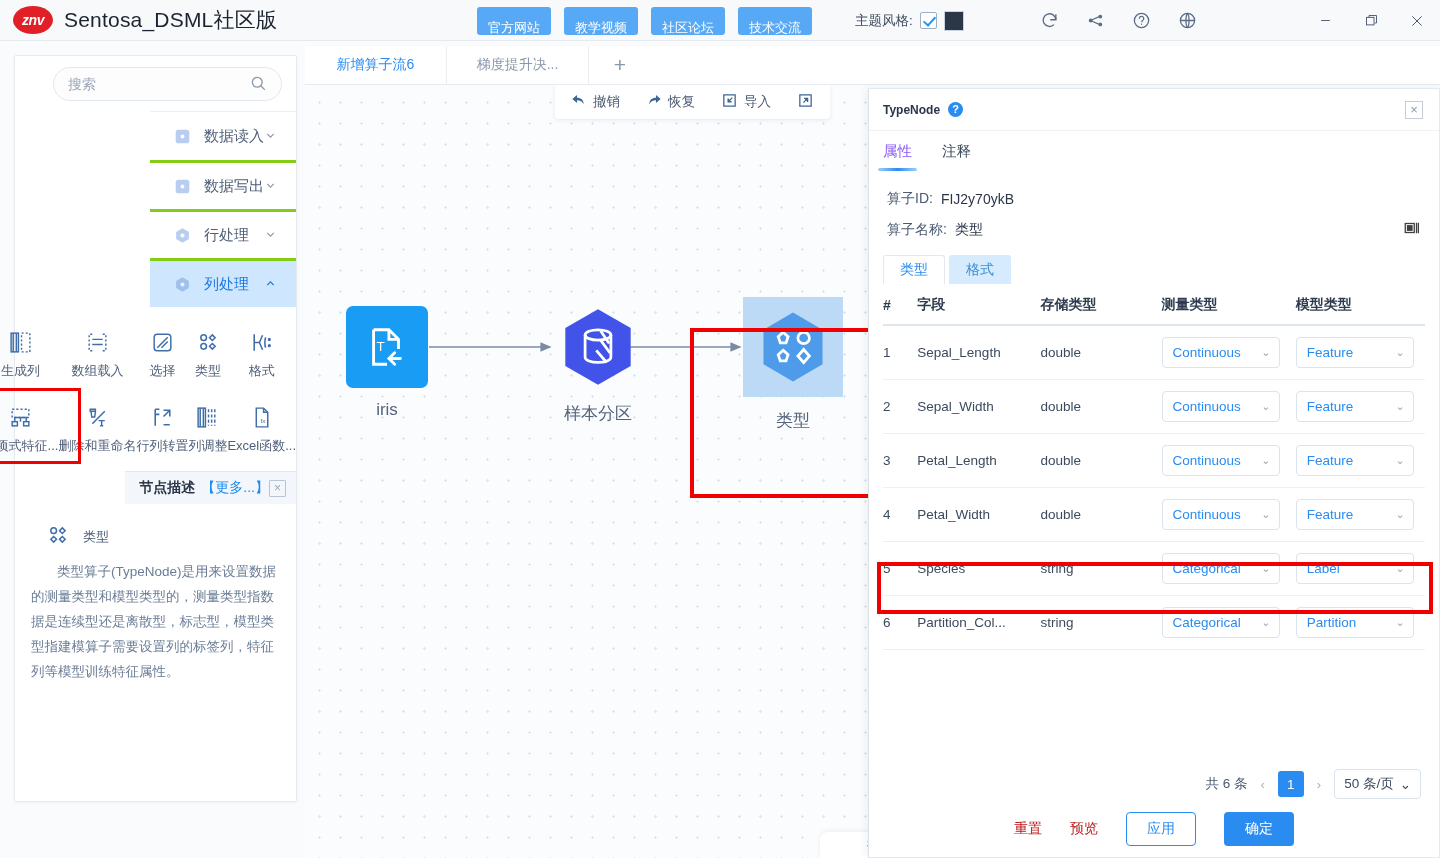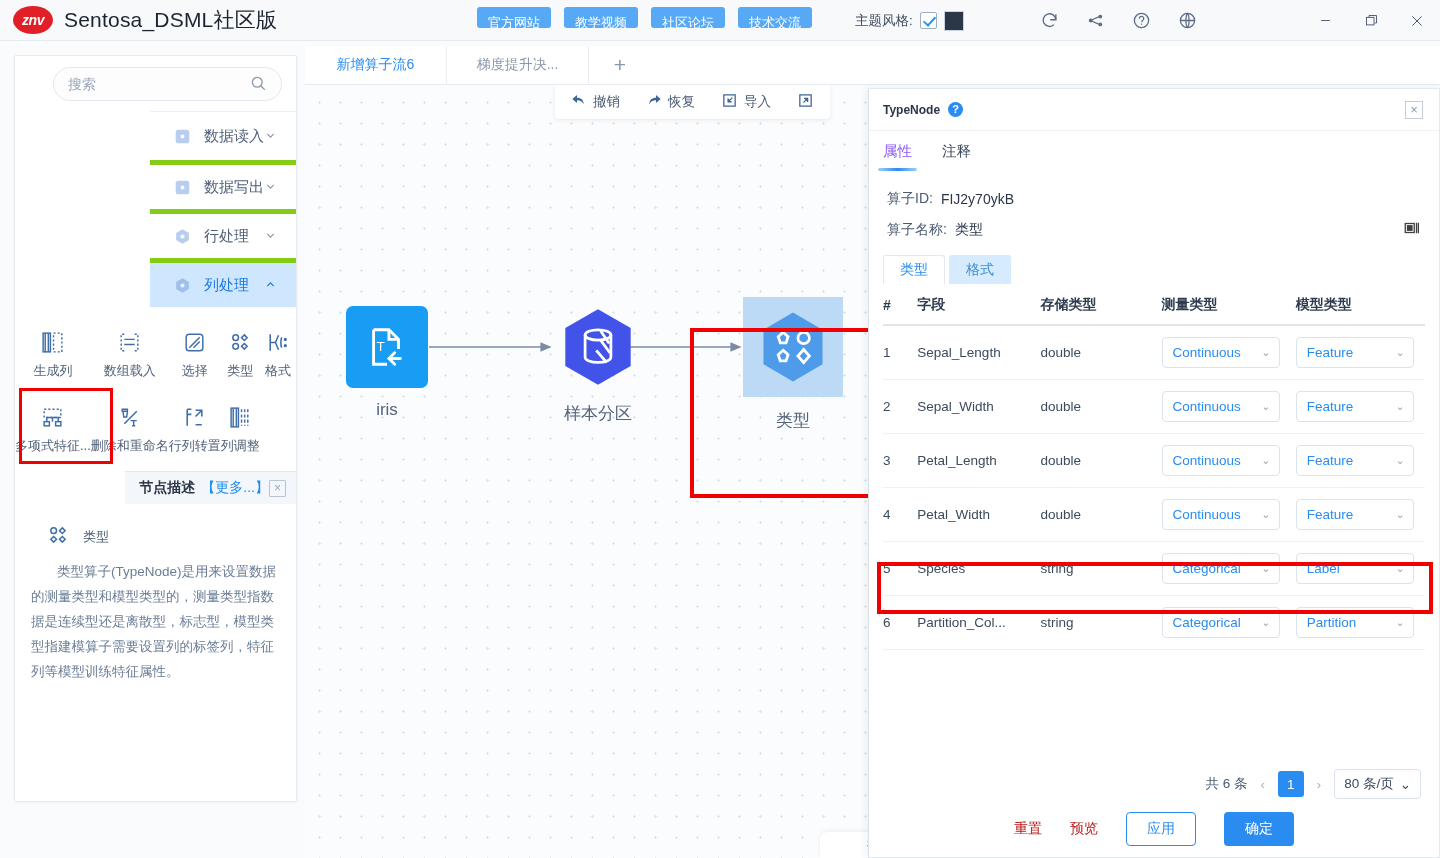--- a/index.html
+++ b/index.html
@@ -26,22 +26,22 @@
     color: #fff; font-size: 14px; font-weight: bold; font-style: italic;
     letter-spacing: -0.5px;
   }
   .app-title {
     margin-left: 11px; font-size: 21px; color: #1b2430; font-weight: 500;
     letter-spacing: 0.2px;
   }
   .tb-btns { position: absolute; left: 477px; top: 7px; display: flex; gap: 13px; }
   .tb-btn {
     background: #57a9f5; color: #fff; border: none; border-radius: 3px;
-    height: 21px; padding: 3px 11px; font-size: 13px; cursor: pointer;
-    font-family: Liberation Serif, serif; line-height: 26px;
+    height: 28px; padding: 9px 11px; font-size: 13px; cursor: pointer;
+    font-family: Liberation Mono, monospace; line-height: 26px;
   }
   .theme-wrap {
     position: absolute; left: 855px; top: 0; height: 41px;
     display: flex; align-items: center; gap: 7px;
   }
   .theme-label { font-size: 13.5px; color: #3d4a5c; }
   .theme-check {
     width: 17px; height: 17px; border: 1px solid #9fb0c4; background: #fff;
     border-radius: 2px; position: relative; cursor: pointer;
   }
@@ -82,21 +82,21 @@
     padding: 0 14px; position: relative;
   }
   .search-box input {
     border: none; outline: none; background: transparent; flex: 1;
     font-size: 14px; color: #3d4a5c; font-family: inherit;
   }
   .search-box input::placeholder { color: #9aa7b8; }
   .cat-list { flex: 0 0 auto; font-family: Liberation Serif, serif; }
   .cat-row {
     height: 49px; display: flex; align-items: center; padding: 0 19px 0 24px;
-    cursor: pointer; border-top: 5px solid #84cc16;
+    cursor: pointer; border-top: 3px solid #84cc16;
   }
   .cat-row:first-child { border-top: 1px solid #eceff4; }
   .cat-row.active { background: #cfe6ff; }
   .cat-ic { width: 17px; height: 17px; margin-right: 13px; flex: 0 0 auto; }
   .cat-label { flex: 1; font-size: 15px; color: #51607a; }
   .cat-row.active .cat-label { color: #1c7ae0; }
   .chev { color: #8c9bb0; font-size: 11px; }
   .cat-row.active .chev { color: #1c7ae0; }
 
   .op-grid {
@@ -538,20 +538,30 @@
         <span class="op-ic">
           <svg width="25" height="25" viewBox="0 0 24 24" fill="none" stroke="currentColor" stroke-width="1.4">
             <rect x="3" y="3" width="7" height="18"></rect>
               <path d="M5 3v18M8 3v18"></path>
             <path d="M13 4v16M16 4v16M19 4v16" stroke-dasharray="3 2"></path>
           </svg>
         </span>
         <span class="op-label">列调整</span>
       </div>
 
+      <div class="op-cell">
+        <span class="op-ic">
+          <svg width="25" height="25" viewBox="0 0 24 24" fill="none" stroke="currentColor" stroke-width="1.4">
+            <path d="M7 3h7l4 4v14H7z"></path>
+              <path d="M14 3v4h4"></path>
+            <text x="11" y="17" font-size="6" fill="currentColor" stroke="none" font-family="Liberation Sans">fx</text>
+          </svg>
+        </span>
+        <span class="op-label">Excel函数...</span>
+      </div>
 
       <div class="hl-red" style="left:4px; top:81px; width:94px; height:76px;"></div>
     </div>
 
     <div class="nodedesc-hdr">
       <span class="nd-title">节点描述</span>
       <span class="nd-more">【更多...】</span>
       <span class="nd-close">×</span>
     </div>
     <div class="nd-body">
@@ -833,21 +843,21 @@
       </table>
       <div class="hl-row" style="left:8px; top:272px; width:556px; height:52px;"></div>
     </div>
 
     <div class="pager">
       <span>共 6 条</span>
       <span class="pg-arrow">‹</span>
       <span class="pg-num">1</span>
       <span class="pg-arrow">›</span>
       <span class="pg-size">
-        <span>80 条/页</span>
+        <span>50 条/页</span>
         <span class="selc">⌄</span>
       </span>
     </div>
 
     <div class="rp-actions">
       <button class="lnk-btn">重置</button>
       <button class="lnk-btn">预览</button>
       <button class="out-btn">应用</button>
       <button class="pri-btn">确定</button>
     </div>

